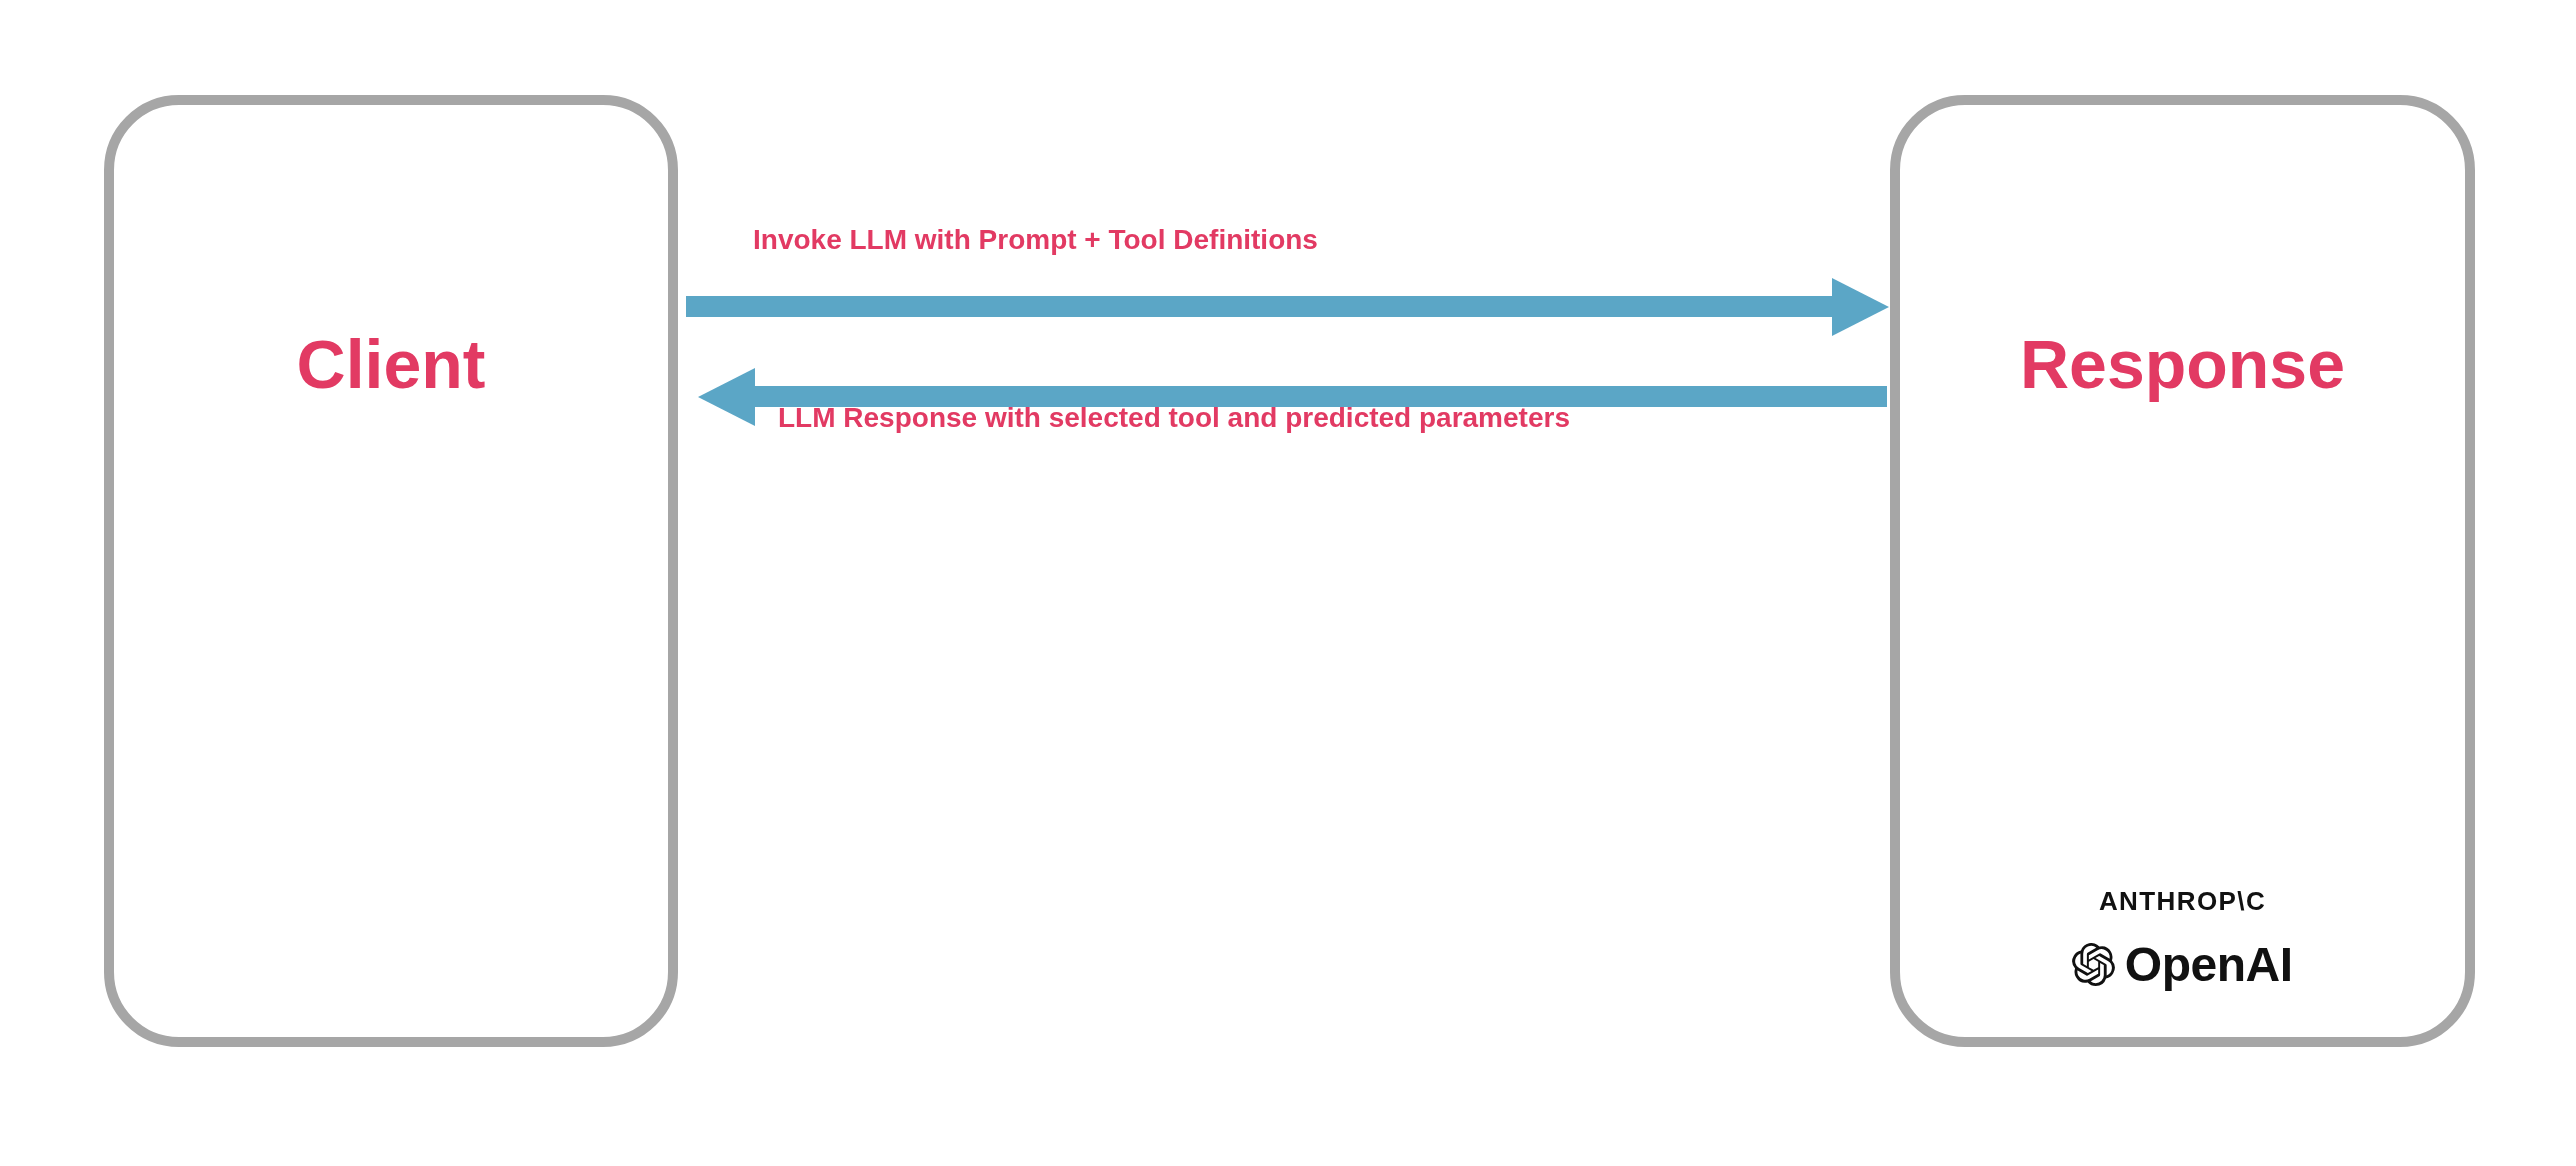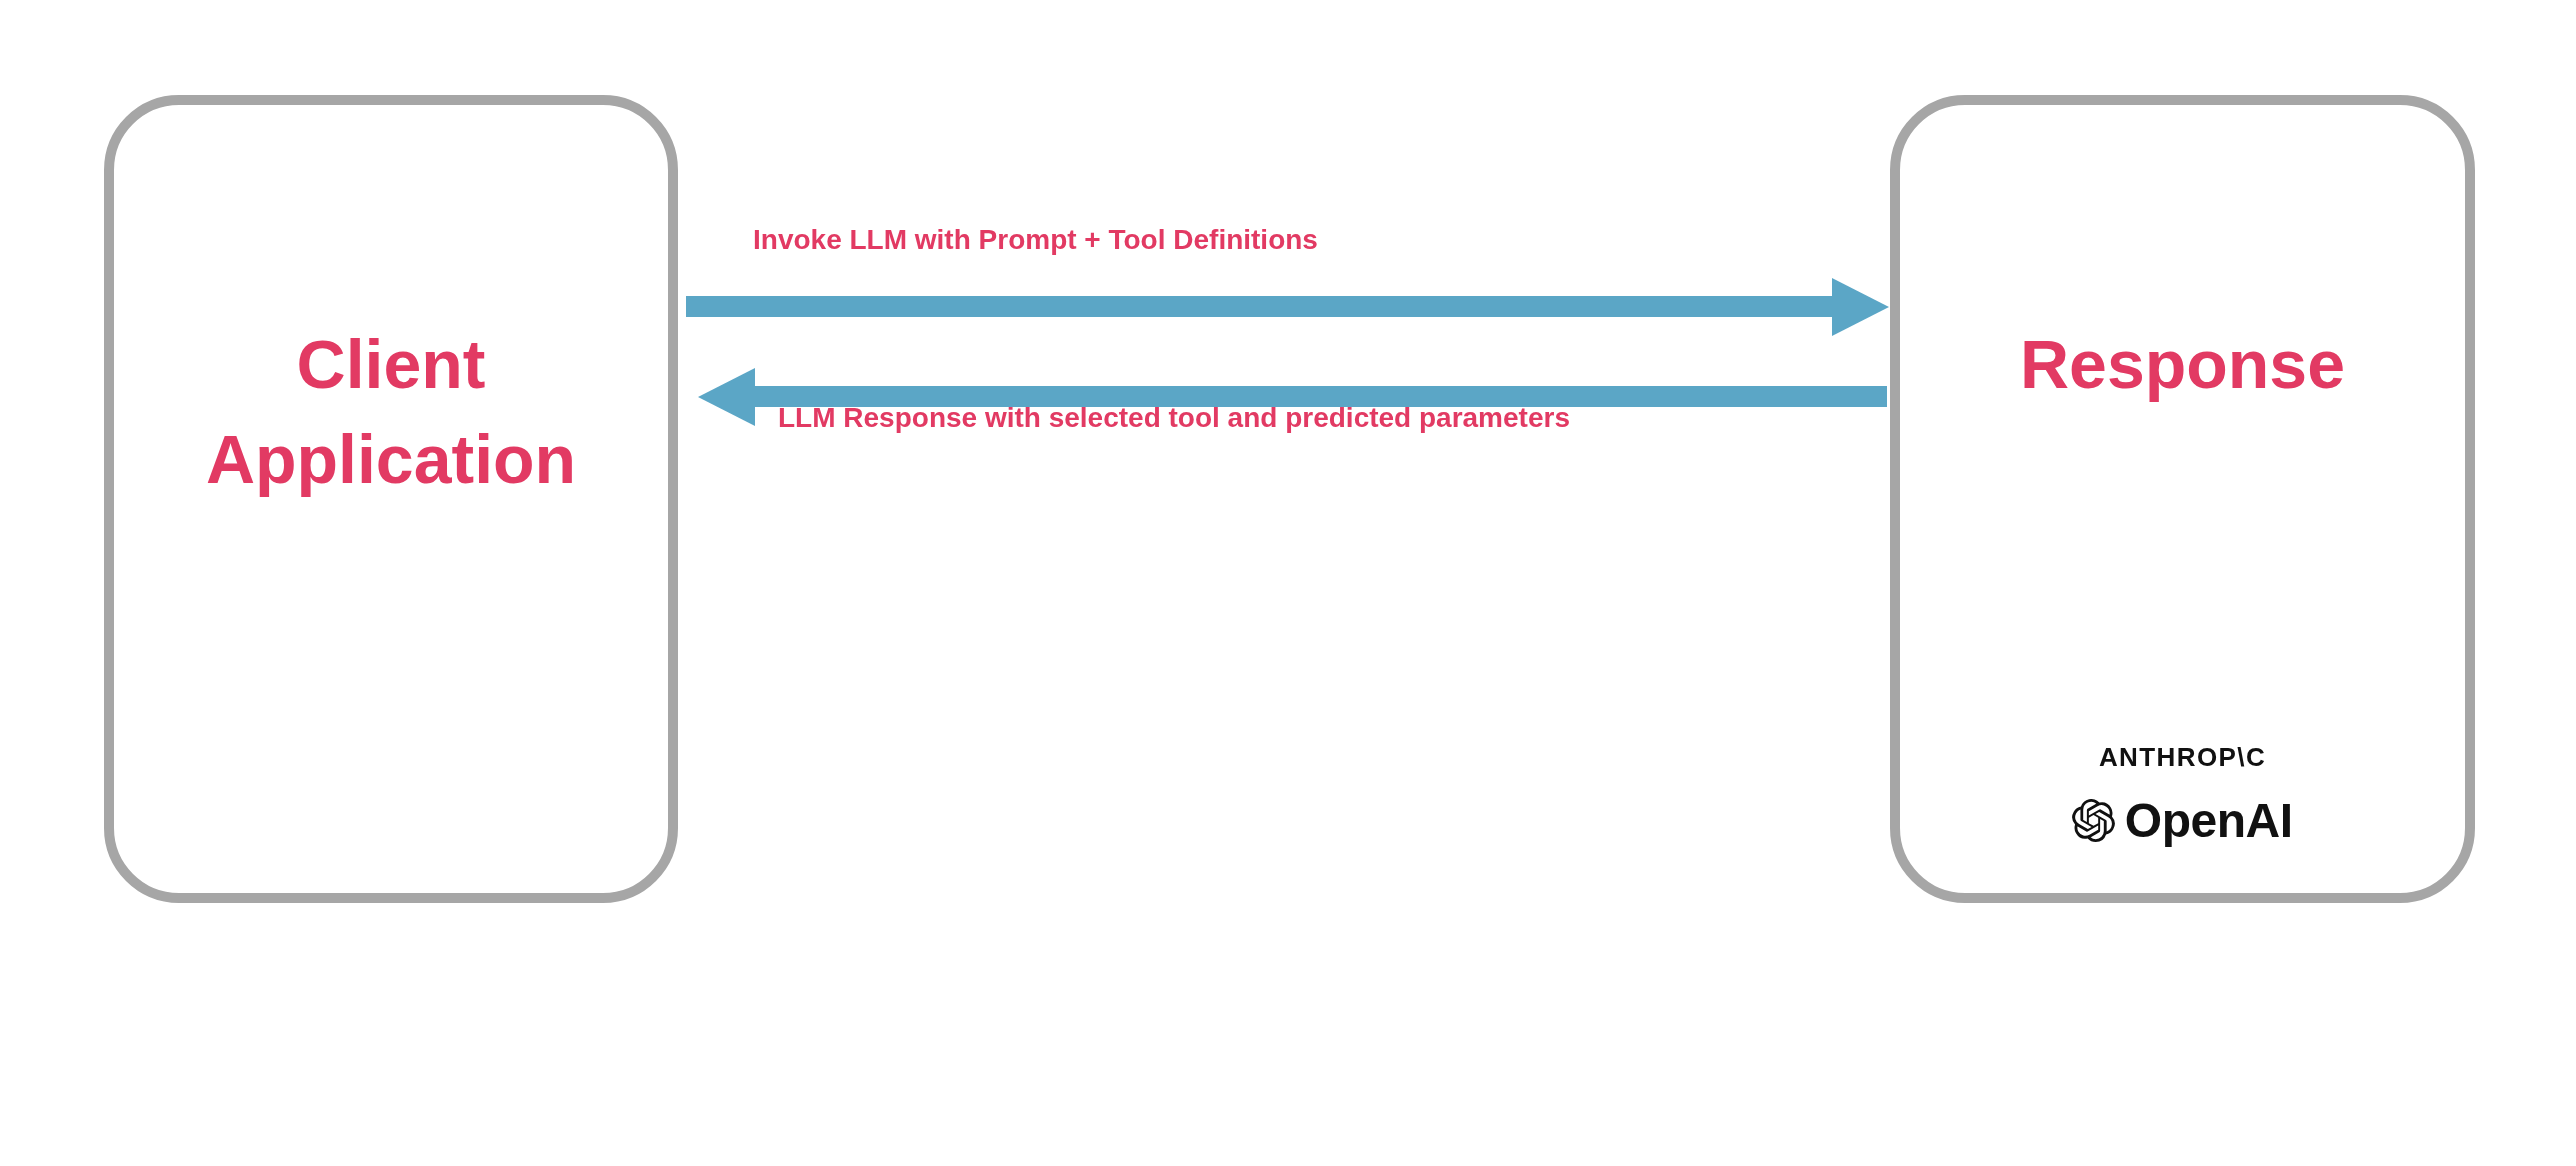--- a/index.html
+++ b/index.html
@@ -18,21 +18,21 @@
     position: relative;
   }
   .canvas {
     position: absolute;
     inset: 0;
     background: #ffffff;
   }
   .box {
     position: absolute;
     top: 95px;
-    height: 808px;
+    height: 952px;
     background: #ffffff;
     border: 10.4px solid var(--border, #A6A6A6);
     border-radius: 75px;
   }
   .left-box  { left: 104px;  width: 574px; }
   .right-box { left: 1890px; width: 585px; }
   .box-title {
     margin-top: 212px;
     text-align: center;
     color: var(--accent, #E23A63);
@@ -109,21 +109,20 @@
   .label-response { left: 778px; top: 402px; }
 </style>
 </head>
 <body>
 
 <div class="canvas">
 
   <div class="box left-box">
     <div class="box-title">
       <div>Client</div>
-      <div>Application</div>
     </div>
   </div>
 
   <div class="box right-box">
     <div class="box-title">
       <div>Response</div>
     </div>
     <div class="providers">
       <div class="anthropic">ANTHROP\C</div>
       <div class="openai-row">

